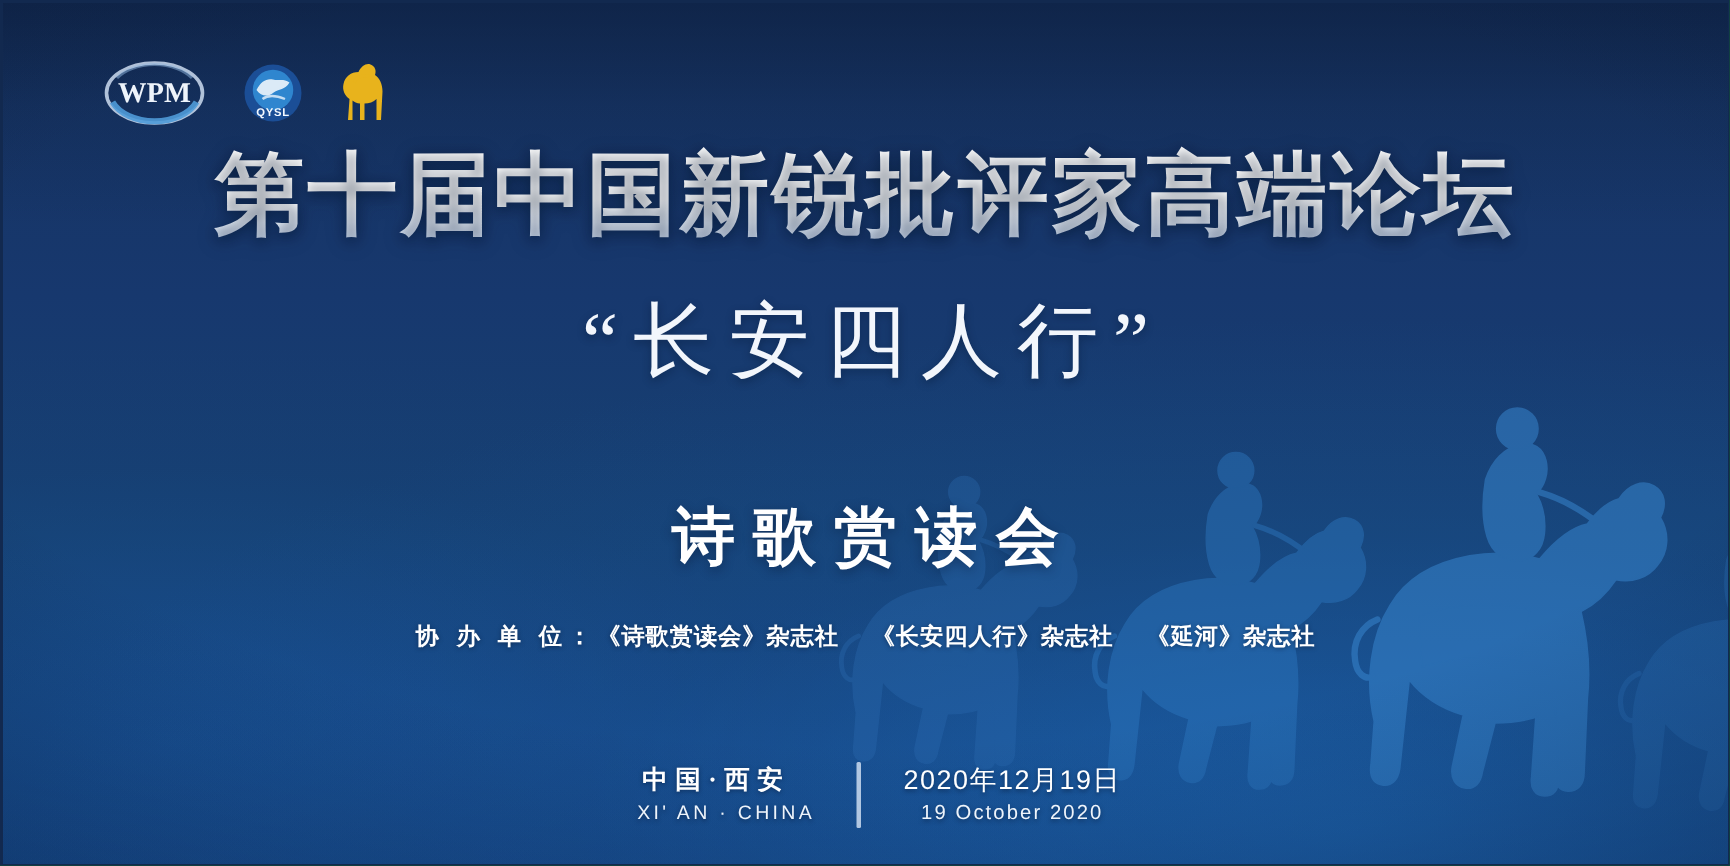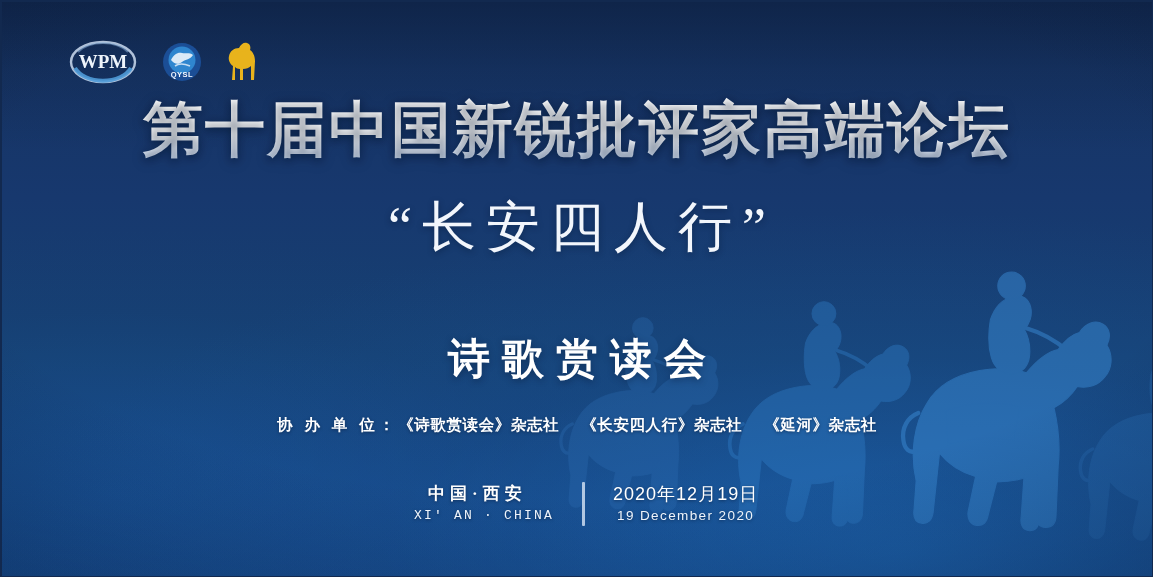--- a/index.html
+++ b/index.html
@@ -123,38 +123,38 @@
     font-weight:700;
     letter-spacing:.6px;
     white-space:nowrap;
     text-shadow:0 1px 3px rgba(6,20,46,.5);
   }
   .org-label{letter-spacing:4px;}
   .gap{display:inline-block;width:22px;}
 
   
   .footer{
-    position:absolute;left:0;right:0;top:480px;
+    position:absolute;left:0;right:0;top:506px;
     display:flex;justify-content:center;align-items:center;gap:0px;
   }
   .foot-col{
     text-align:center;
     color:#ffffff;
     padding:0 28px;
   }
   .foot-cn{
     font-size:17px;
     letter-spacing:5px;
     text-indent:5px;
     font-weight:700;
     line-height:24px;
     text-shadow:0 1px 3px rgba(6,20,46,.5);
   }
   .foot-en{
-    font-family:Liberation Mono, monospace;
+    font-family:Liberation Sans, sans-serif;
     font-size:13px;
     letter-spacing:2.2px;
     text-indent:2.2px;
     line-height:20px;
     font-weight:400;
     color:#eef4fb;
     text-shadow:0 1px 3px rgba(6,20,46,.5);
     margin-left:16px;
   }
   .foot-date-cn{
@@ -292,17 +292,17 @@
   </div>
 
   <div class="footer">
     <div class="foot-col">
       <div class="foot-cn">中国·西安</div>
       <div class="foot-en">XI' AN · CHINA</div>
     </div>
     <div class="divider"></div>
     <div class="foot-col">
       <div class="foot-date-cn">2020年12月19日</div>
-      <div class="foot-date-en">19 December 2020</div>
+      <div class="foot-date-en">19 October 2020</div>
     </div>
   </div>
 
 </div>
 
 </body></html>

